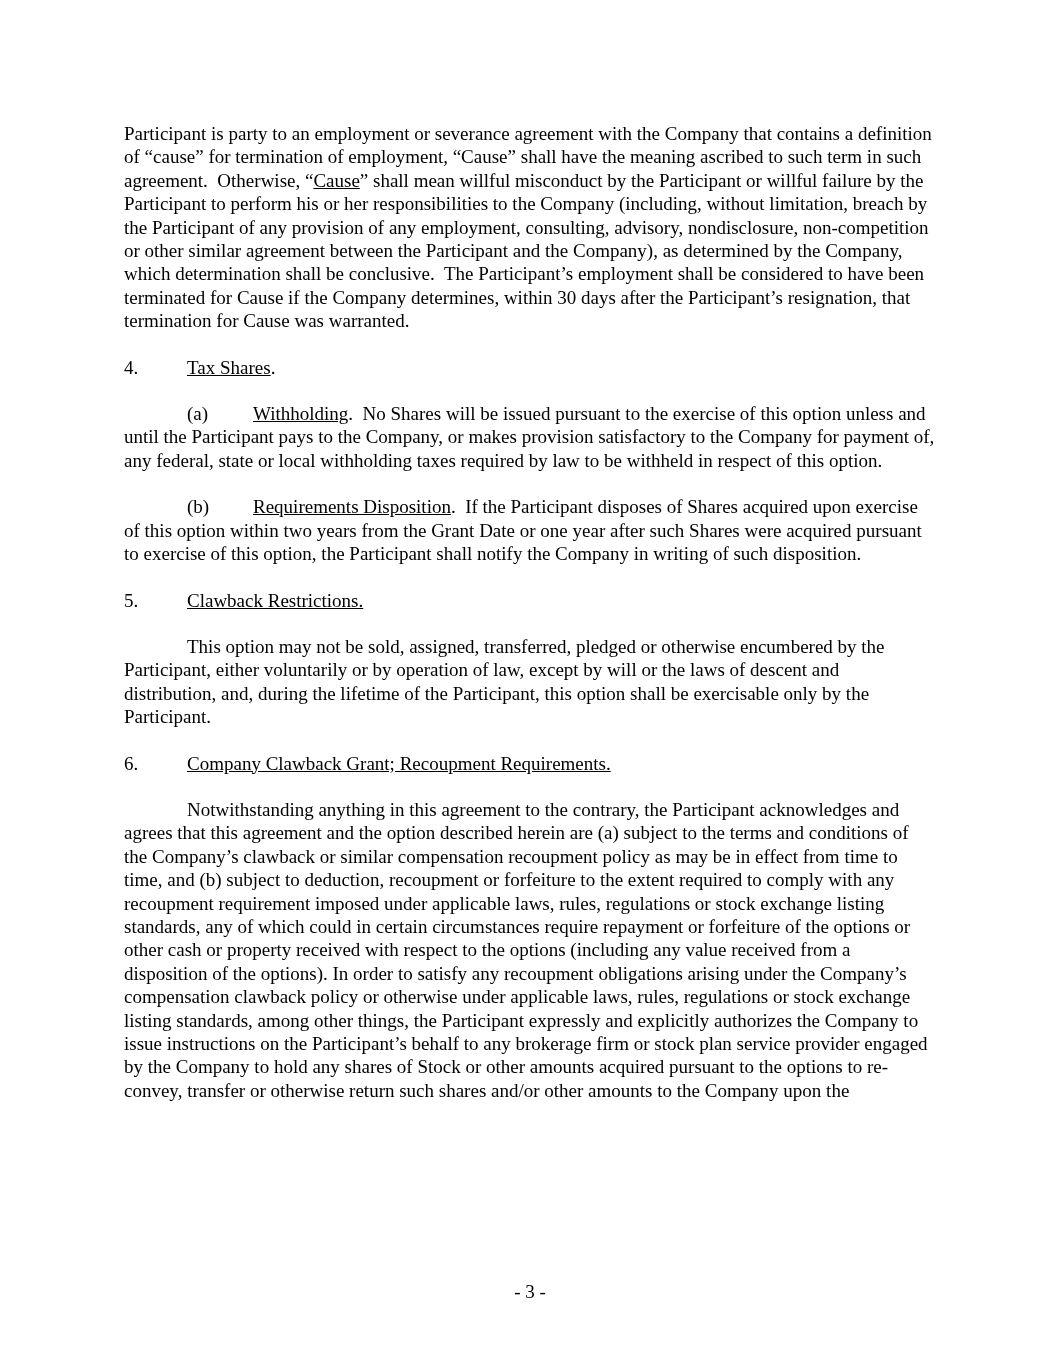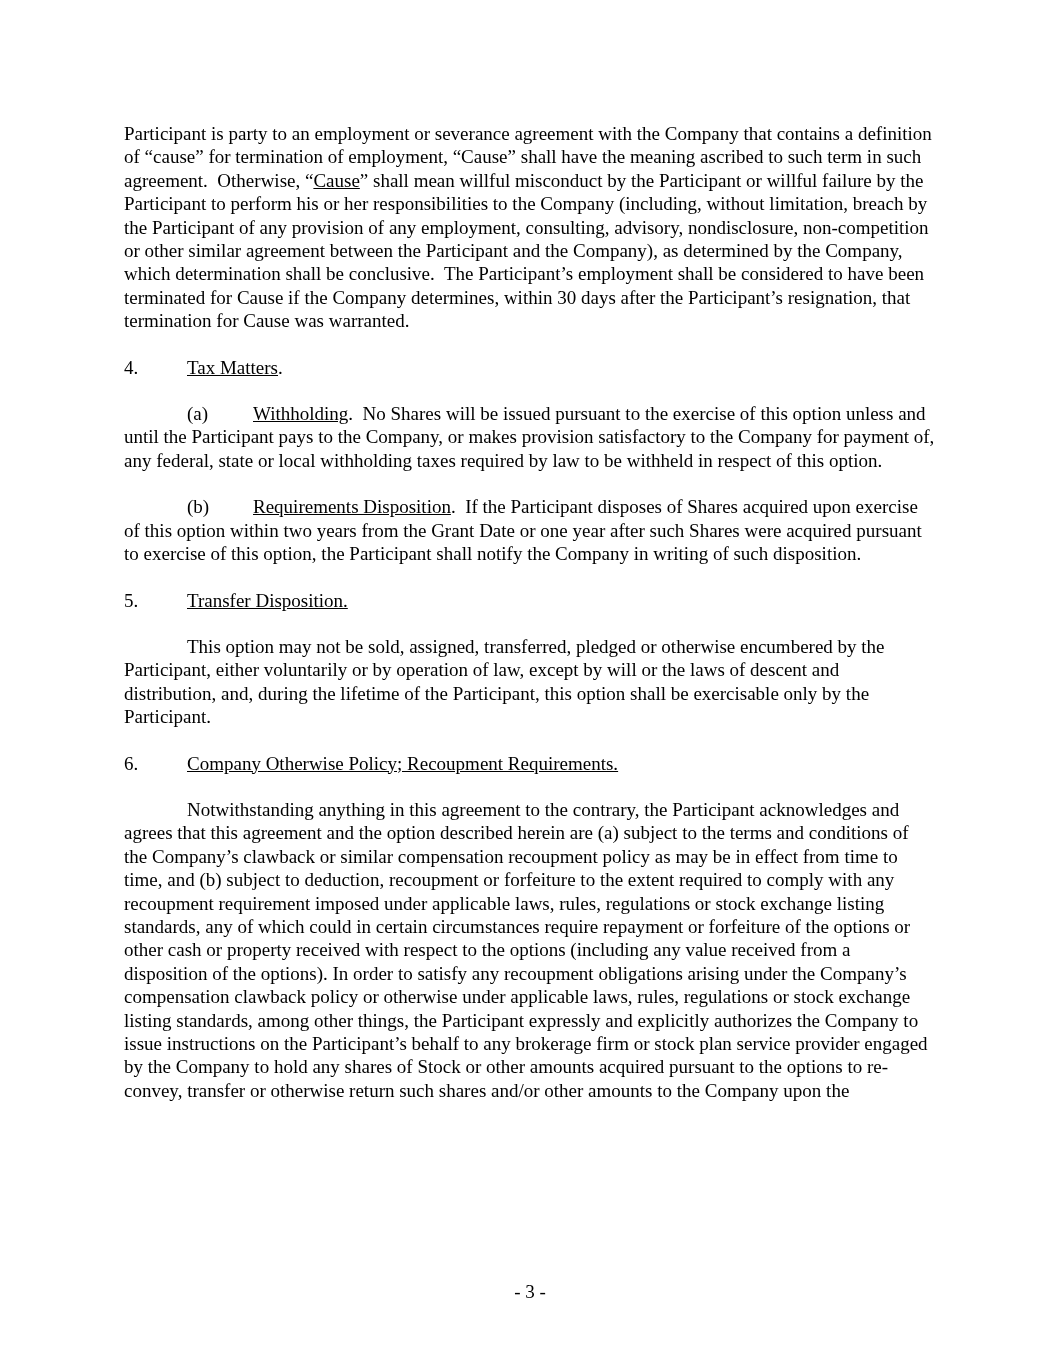--- a/index.html
+++ b/index.html
@@ -49,30 +49,30 @@
   }
 </style>
 </head>
 <body>
 
 <div class="page">
   <div class="content">
 
     <p><span>Participant is party to an employment or severance agreement with the Company that contains a definition of “cause” for termination of employment, “Cause” shall have the meaning ascribed to such term in such agreement.  Otherwise, “</span><span class="u">Cause</span><span>” shall mean willful misconduct by the Participant or willful failure by the Participant to perform his or her responsibilities to the Company (including, without limitation, breach by the Participant of any provision of any employment, consulting, advisory, nondisclosure, non-competition or other similar agreement between the Participant and the Company), as determined by the Company, which determination shall be conclusive.  The Participant’s employment shall be considered to have been terminated for Cause if the Company determines, within 30 days after the Participant’s resignation, that termination for Cause was warranted.</span></p>
 
-    <p><span class="num">4.</span><span class="u">Tax Matters</span><span>.</span></p>
+    <p><span class="num">4.</span><span class="u">Tax Shares</span><span>.</span></p>
 
     <p class="indent-first"><span class="sub-label">(a)</span><span class="u">Withholding</span><span>.  No Shares will be issued pursuant to the exercise of this option unless and until the Participant pays to the Company, or makes provision satisfactory to the Company for payment of, any federal, state or local withholding taxes required by law to be withheld in respect of this option.</span></p>
 
     <p class="indent-first"><span class="sub-label">(b)</span><span class="u">Requirements Disposition</span><span>.  If the Participant disposes of Shares acquired upon exercise of this option within two years from the Grant Date or one year after such Shares were acquired pursuant to exercise of this option, the Participant shall notify the Company in writing of such disposition.</span></p>
 
-    <p><span class="num">5.</span><span class="u">Transfer Disposition.</span><span></span></p>
+    <p><span class="num">5.</span><span class="u">Clawback Restrictions.</span><span></span></p>
 
     <p class="indent-first"><span>This option may not be sold, assigned, transferred, pledged or otherwise encumbered by the Participant, either voluntarily or by operation of law, except by will or the laws of descent and distribution, and, during the lifetime of the Participant, this option shall be exercisable only by the Participant.</span></p>
 
-    <p><span class="num">6.</span><span class="u">Company Otherwise Policy; Recoupment Requirements.</span><span></span></p>
+    <p><span class="num">6.</span><span class="u">Company Clawback Grant; Recoupment Requirements.</span><span></span></p>
 
     <p class="indent-first"><span>Notwithstanding anything in this agreement to the contrary, the Participant acknowledges and agrees that this agreement and the option described herein are (a) subject to the terms and conditions of the Company’s clawback or similar compensation recoupment policy as may be in effect from time to time, and (b) subject to deduction, recoupment or forfeiture to the extent required to comply with any recoupment requirement imposed under applicable laws, rules, regulations or stock exchange listing standards, any of which could in certain circumstances require repayment or forfeiture of the options or other cash or property received with respect to the options (including any value received from a disposition of the options). In order to satisfy any recoupment obligations arising under the Company’s compensation clawback policy or otherwise under applicable laws, rules, regulations or stock exchange listing standards, among other things, the Participant expressly and explicitly authorizes the Company to issue instructions on the Participant’s behalf to any brokerage firm or stock plan service provider engaged by the Company to hold any shares of Stock or other amounts acquired pursuant to the options to re-convey, transfer or otherwise return such shares and/or other amounts to the Company upon the</span></p>
 
   </div>
 
   <div class="footer">- 3 -</div>
 </div>
 
 </body></html>

